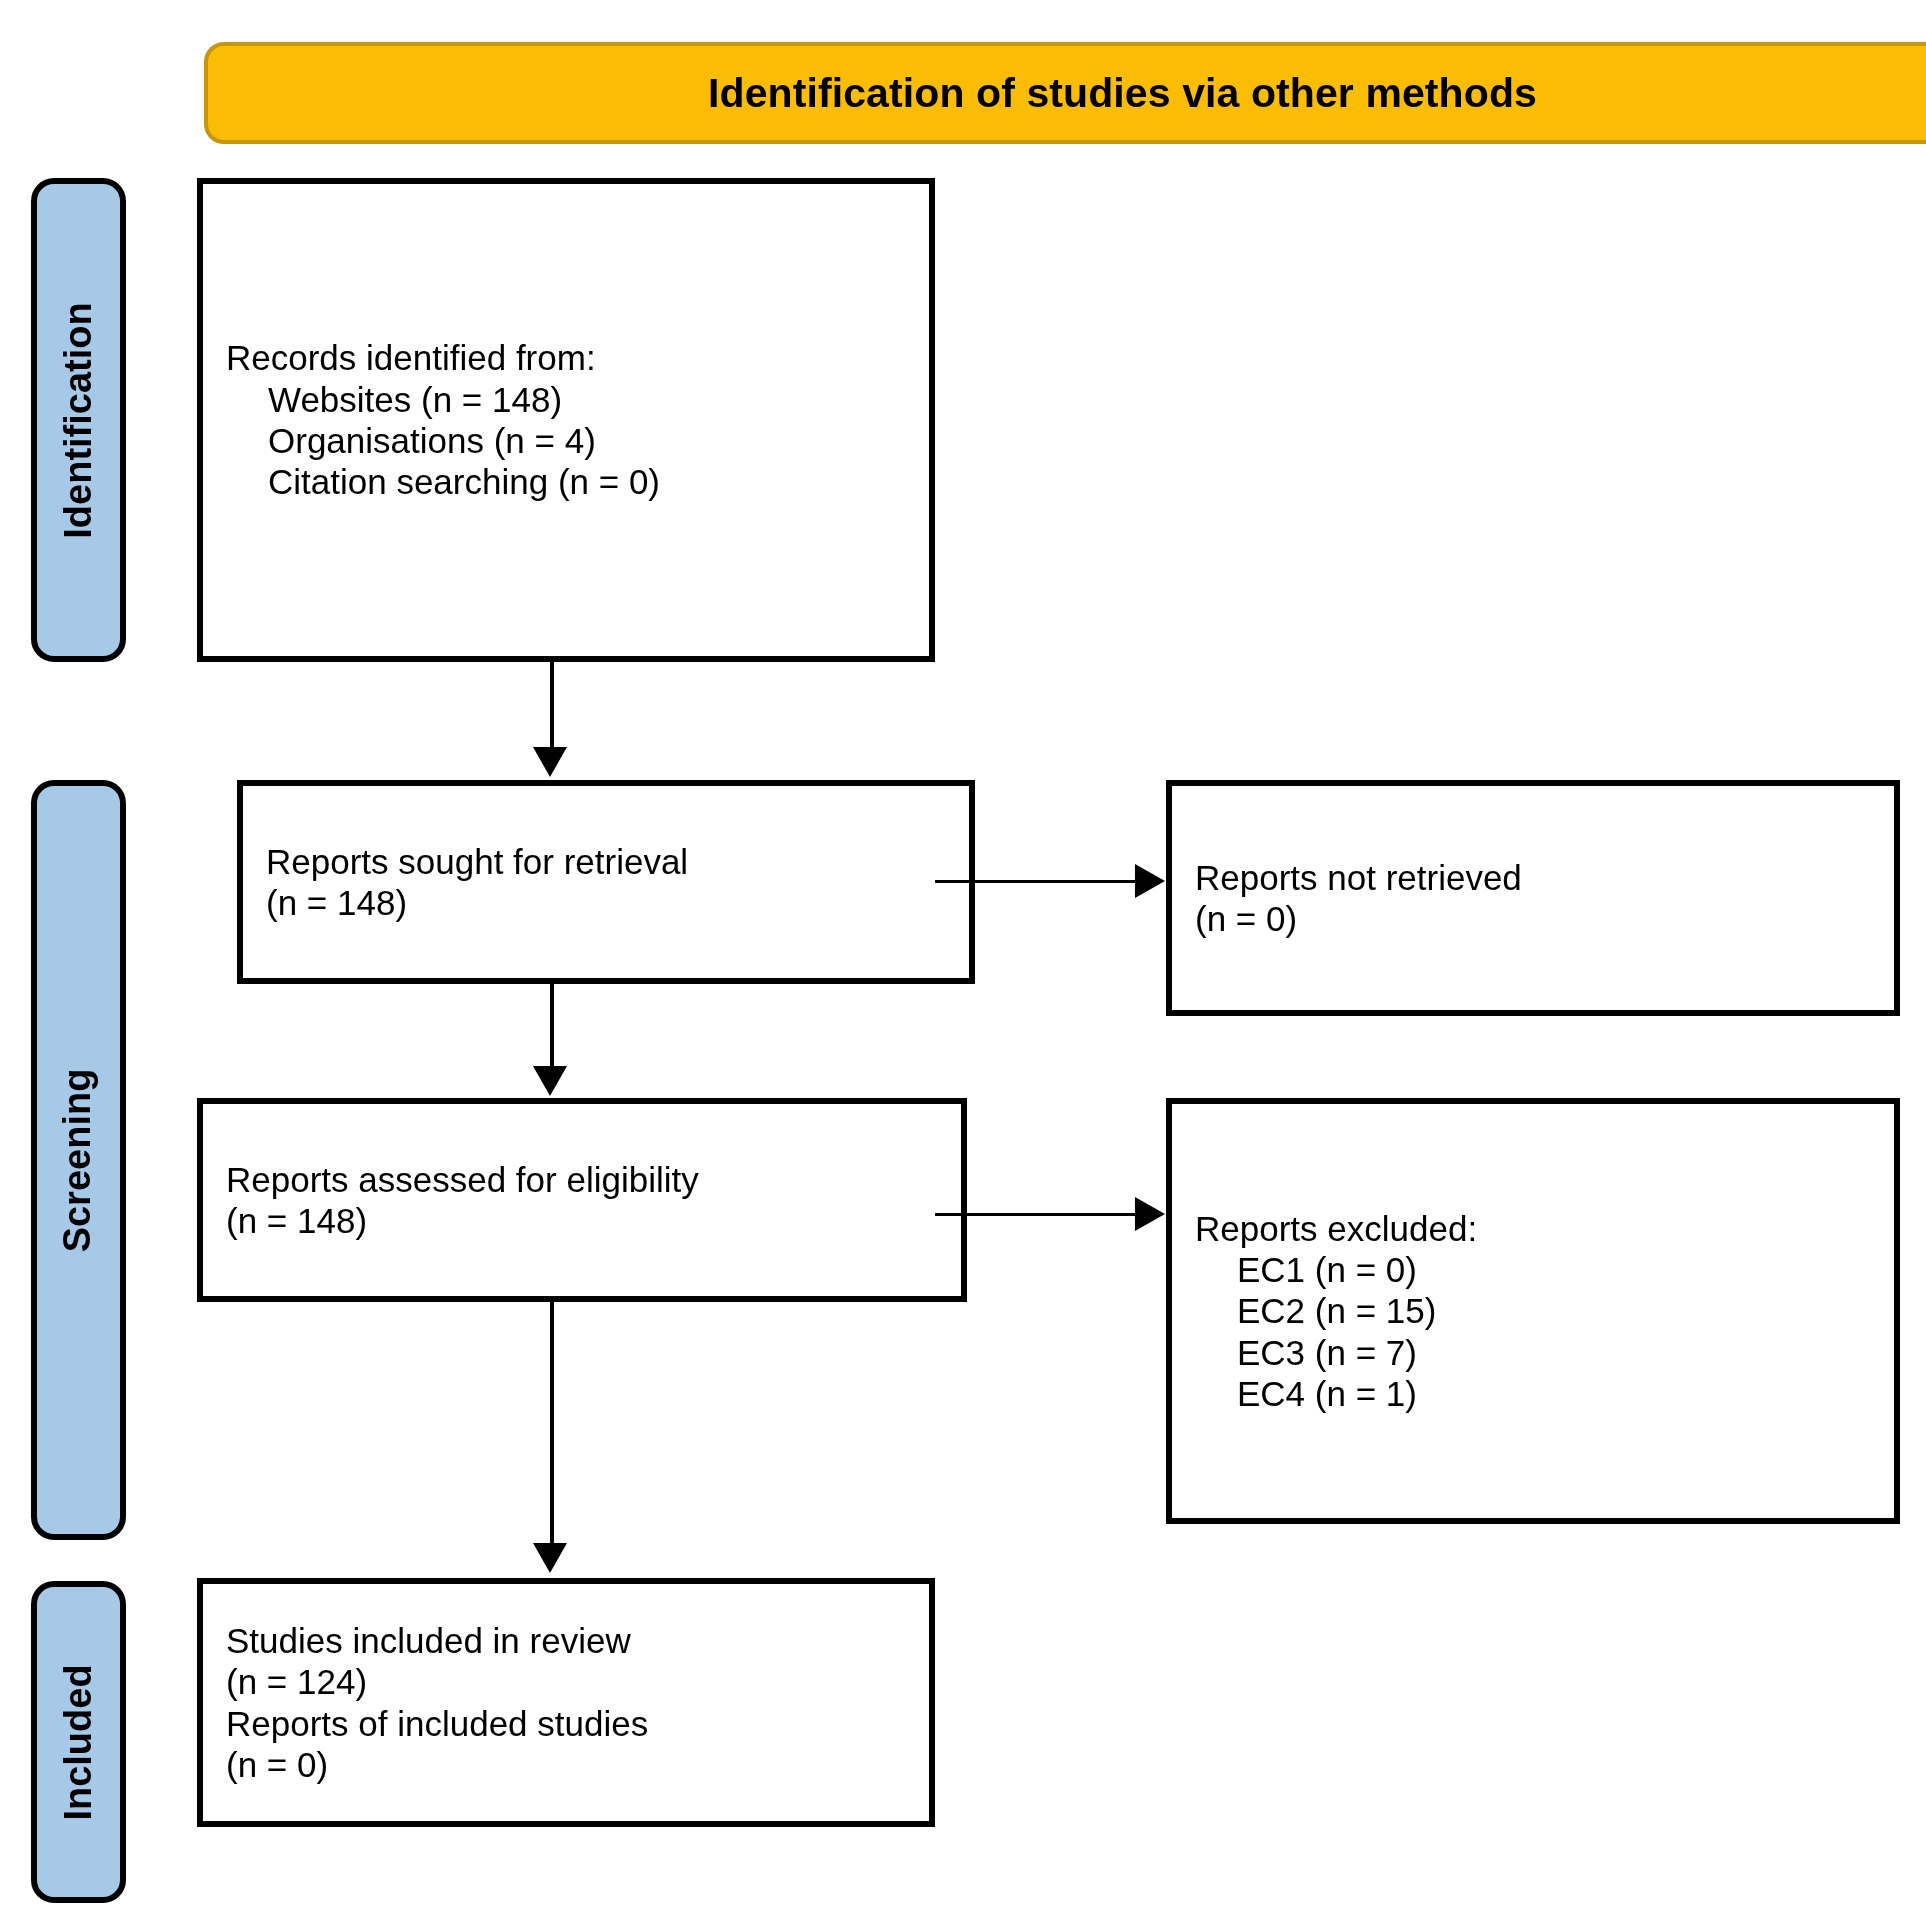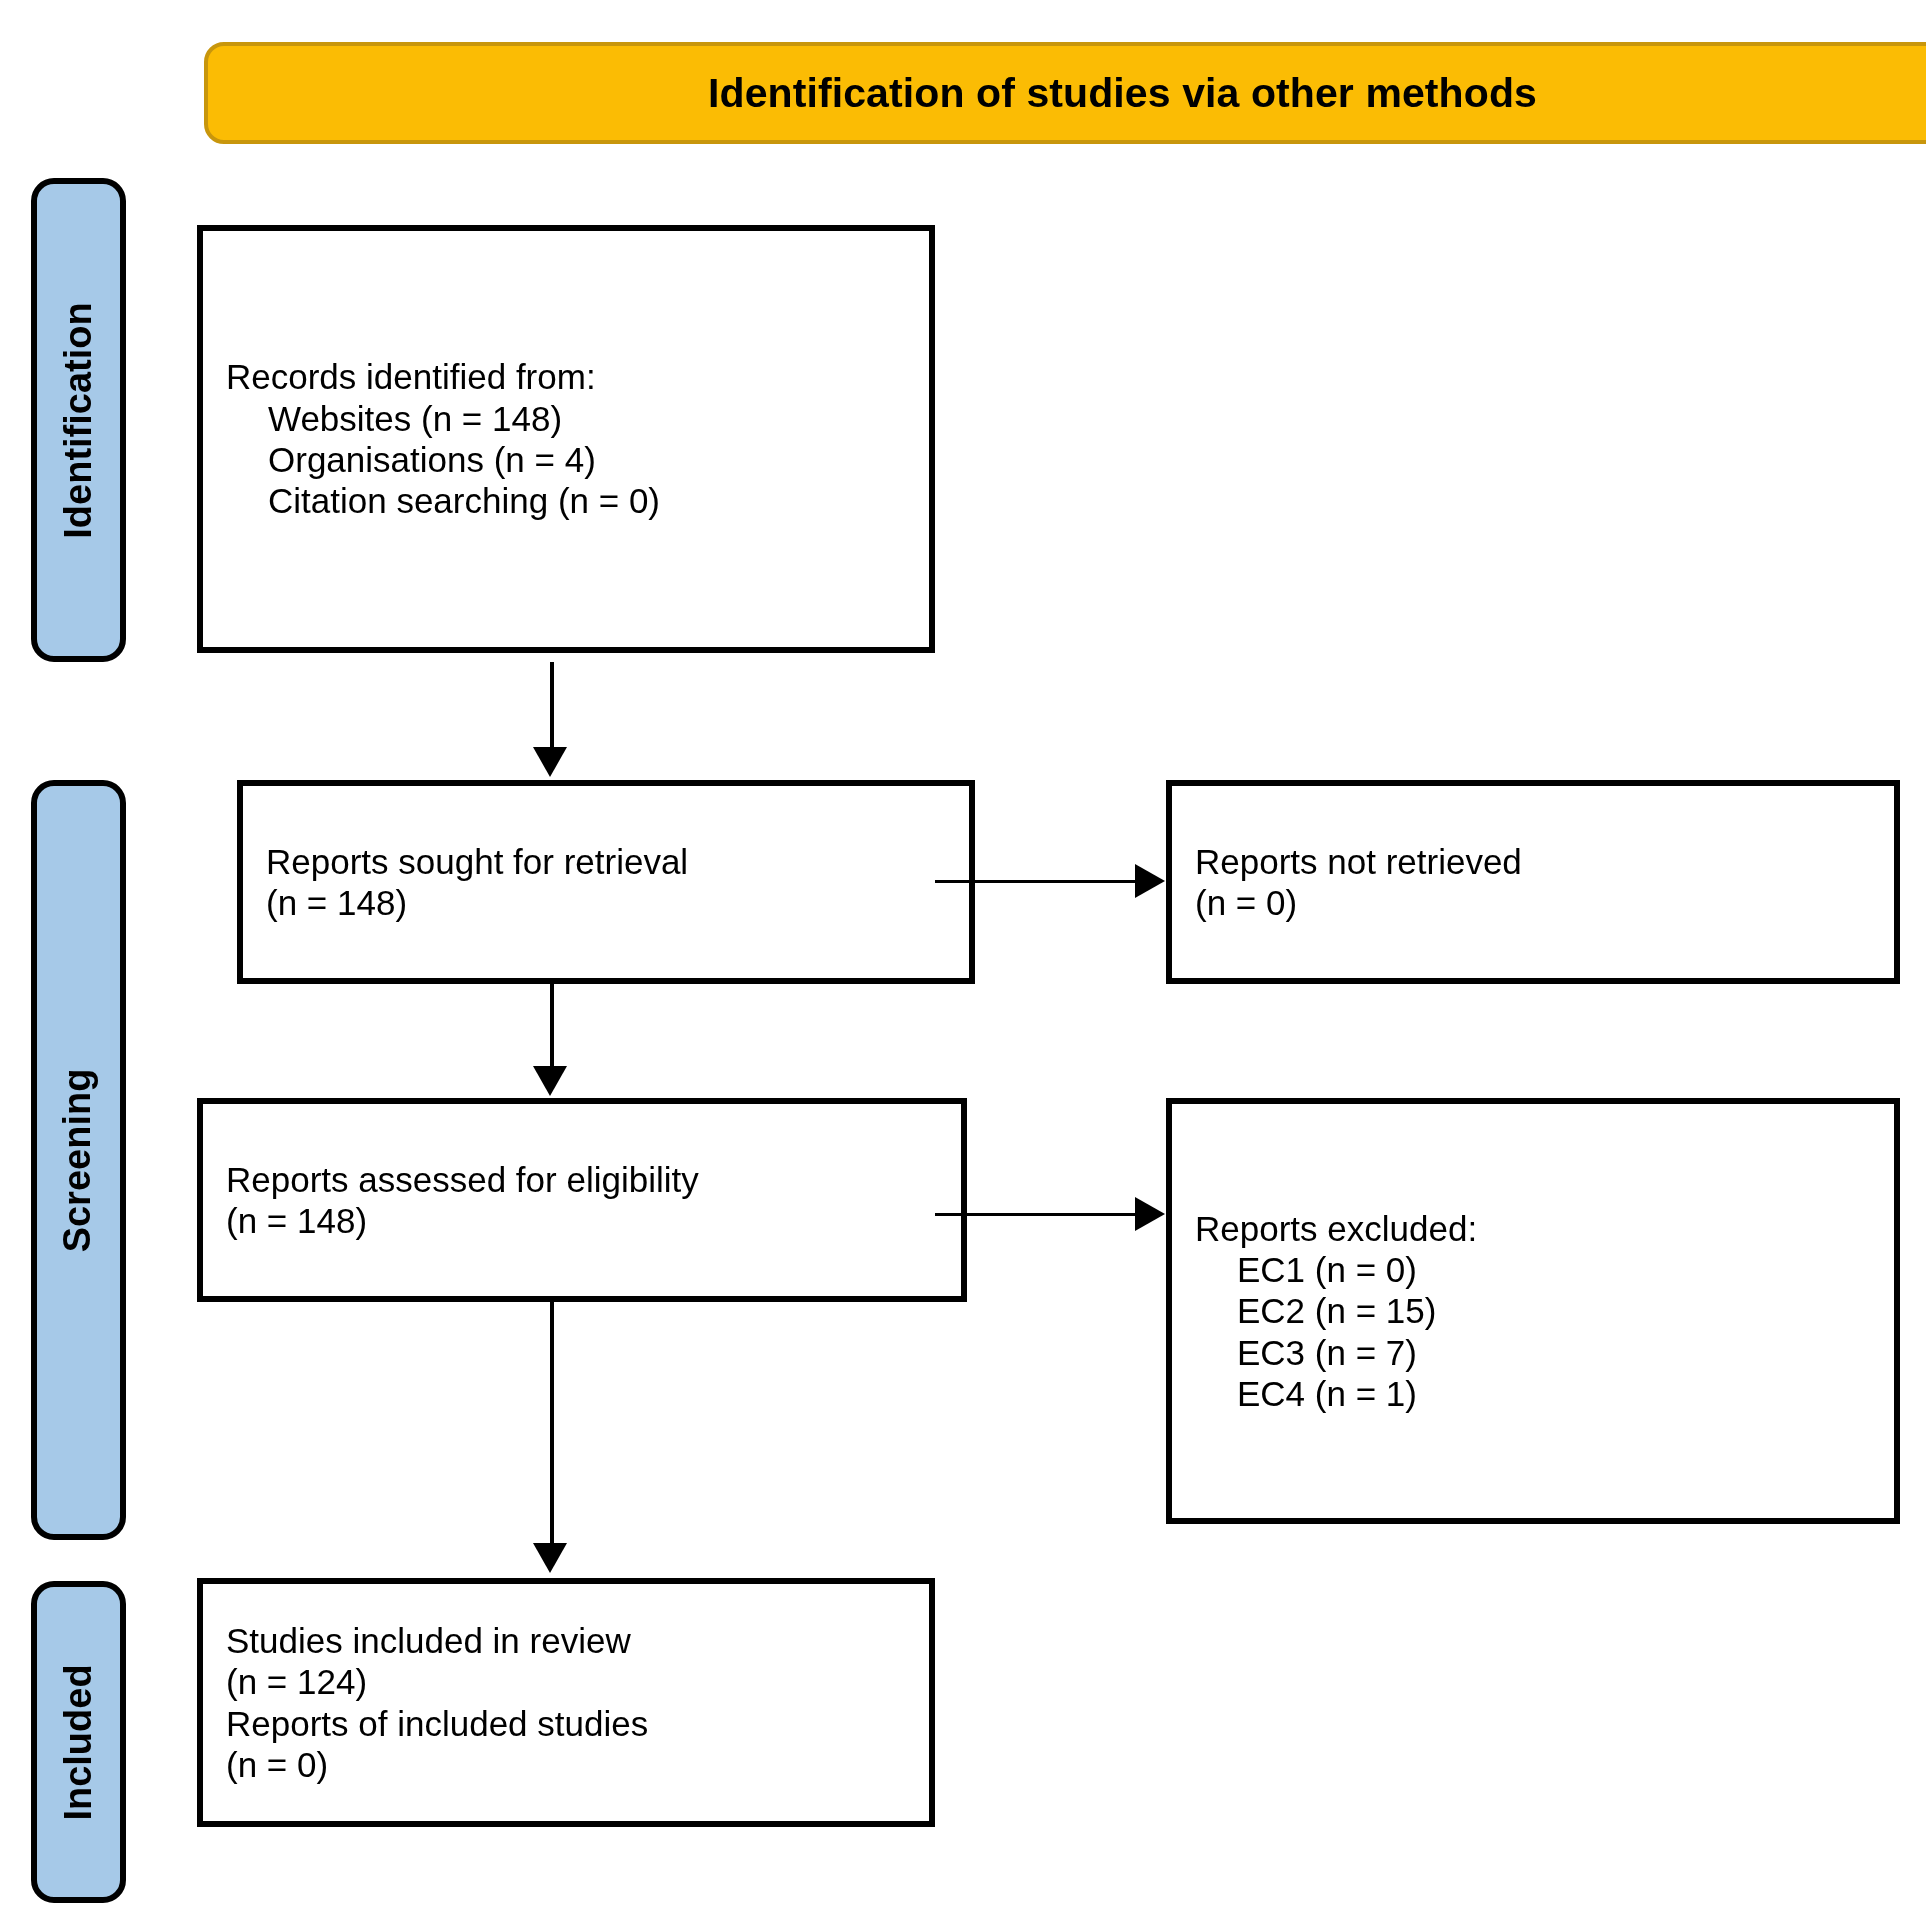--- a/index.html
+++ b/index.html
@@ -78,23 +78,23 @@
   }
   .box p {
     margin: 0;
     font-size: 35px;
     line-height: 1.18;
     color: #000000;
     white-space: nowrap;
   }
   .box p.indent { padding-left: 42px; }
 
-  #box-records      { left: 197px;  top: 178px;  width: 738px; height: 428px; margin-top: 47px; }
+  #box-records      { left: 197px;  top: 178px;  width: 738px; height: 484px; }
   #box-sought       { left: 197px;  top: 780px; width: 738px; height: 204px; margin-left: 40px; }
-  #box-not-retrieved{ left: 1166px; top: 780px; width: 734px; height: 204px; }
+  #box-not-retrieved{ left: 1166px; top: 780px; width: 734px; height: 236px; }
   #box-eligibility  { left: 197px;  top: 1098px; width: 770px; height: 204px; }
   #box-excluded     { left: 1166px; top: 1098px; width: 734px; height: 426px; }
   #box-included     { left: 197px;  top: 1578px; width: 738px; height: 249px; }
 
   
   .v-line {
     position: absolute;
     width: 4.1px;
     background: #000000;
   }

